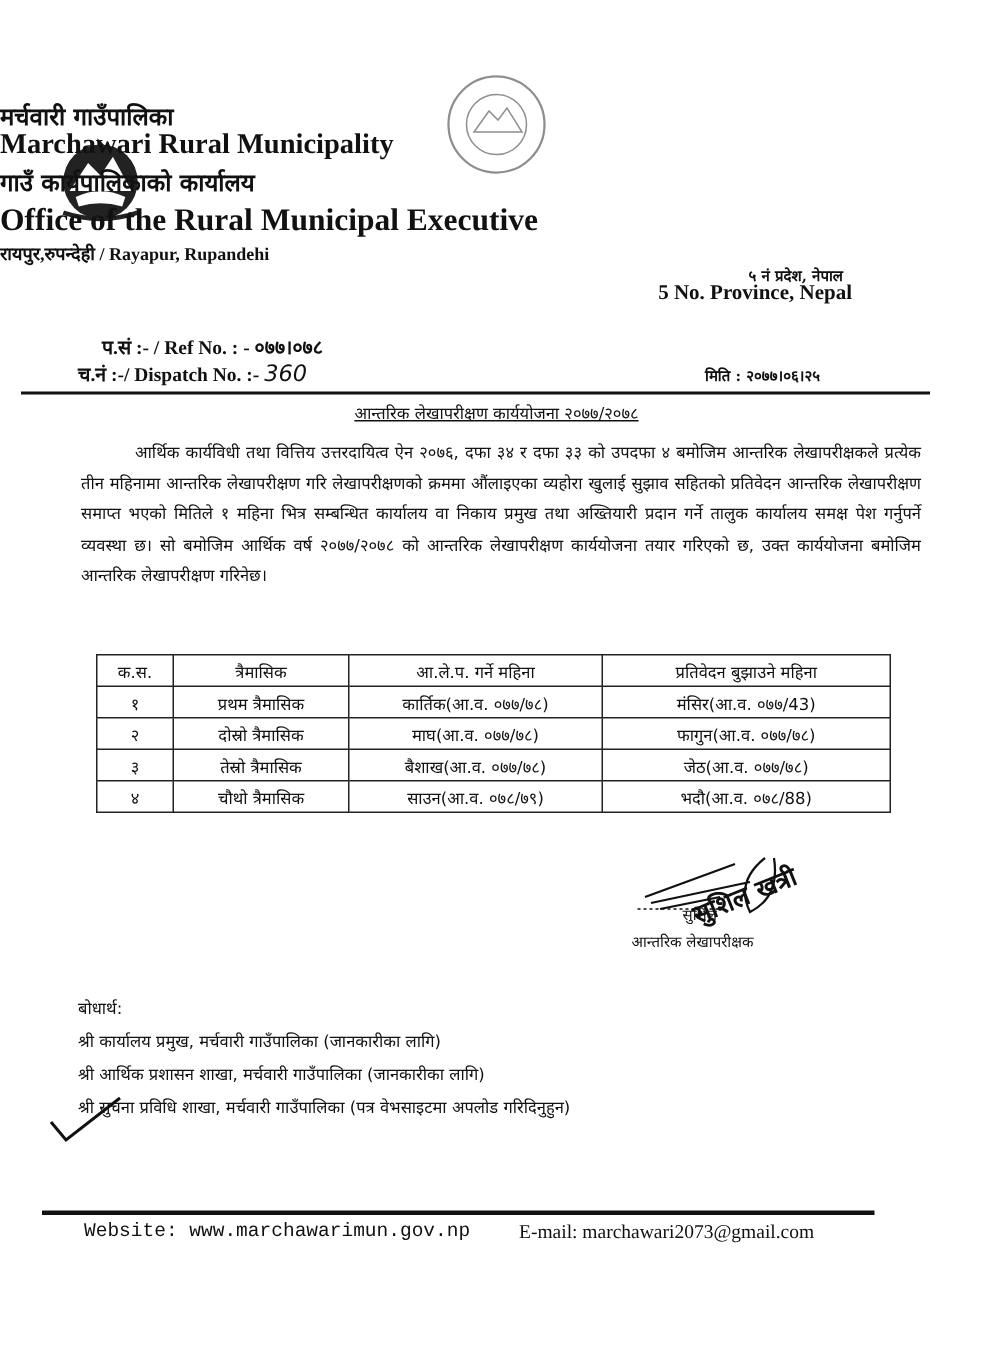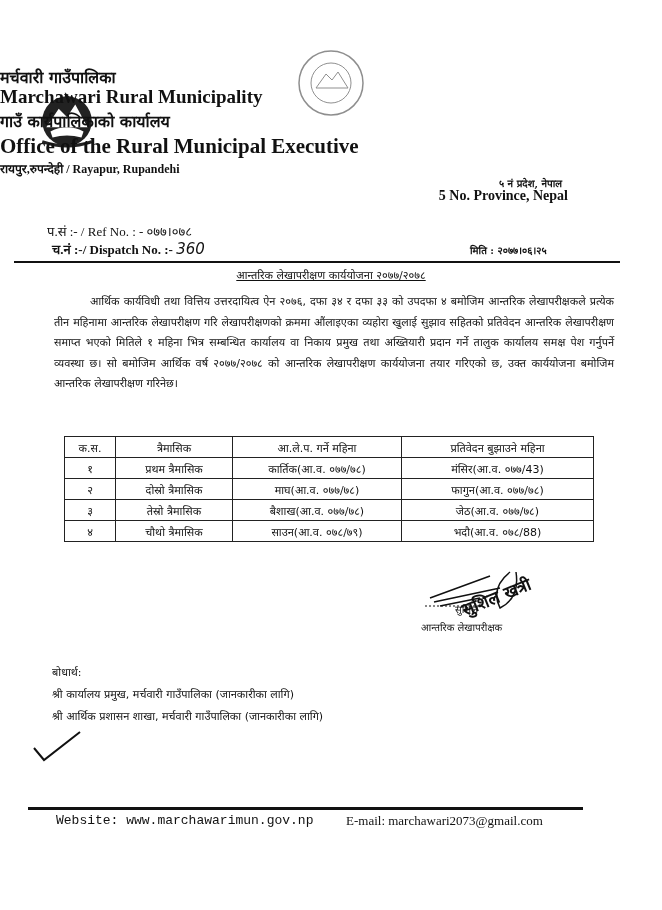--- a/index.html
+++ b/index.html
@@ -9,21 +9,21 @@
   .emblem { left: 36px; top: 88px; width: 62px; height: 62px; }
   .seal { left: 296px; top: 48px; width: 70px; height: 70px; opacity: 0.55; }
   .hdr { left: 0; width: 662px; font-weight: bold; }
   .h1 { top: 66px; font-size: 16px; }
   .h2 { top: 86px; font-size: 19px; font-family: "Liberation Serif", serif; }
   .h3 { top: 110px; font-size: 16px; }
   .h4 { top: 134px; font-size: 21px; font-family: "Liberation Serif", serif; }
   .h5 { top: 160px; font-size: 12px; font-family: "Liberation Serif", serif; }
   .prov1 { right: 100px; top: 176px; font-size: 10px; font-weight: bold; text-align: right; }
   .prov2 { right: 94px; top: 188px; font-size: 14px; font-weight: bold; font-family: "Liberation Serif", serif; }
-  .ref { left: 47px; top: 222px; font-size: 13px; font-weight: normal; font-family: "Liberation Serif", serif; }
+  .ref { left: 68px; top: 222px; font-size: 13px; font-weight: bold; font-family: "Liberation Serif", serif; }
   .disp { left: 52px; top: 240px; font-size: 13px; font-weight: bold; font-family: "Liberation Serif", serif; }
   .disp .hand { font-family: "DejaVu Sans", sans-serif; font-weight: normal; font-style: italic; font-size: 15px; }
   .date { left: 470px; top: 243px; font-size: 10px; font-weight: bold; }
   .rule1 { left: 14px; top: 261px; width: 606px; height: 2px; background: #111; }
   .subj { left: 0; width: 662px; top: 267px; text-align: center; font-size: 11px; text-decoration: underline; }
   .para { left: 54px; top: 292px; width: 560px; font-size: 11px; line-height: 20.5px; text-align: justify; text-indent: 36px; font-family: "DejaVu Sans", sans-serif; }
   table.qt { position: absolute; left: 64px; top: 436px; width: 530px; border-collapse: collapse; font-size: 11px; font-family: "DejaVu Sans", sans-serif; }
   table.qt td, table.qt th { border: 1px solid #222; text-align: center; padding: 2px 4px; height: 16px; font-weight: normal; }
   .sig { left: 420px; top: 568px; width: 170px; height: 80px; }
   .signame { left: 455px; top: 602px; font-size: 10px; }
@@ -113,20 +113,21 @@
   <path d="M5 38 L60 38" stroke="#111" stroke-width="1" stroke-dasharray="2 2"></path>
 </svg>
 <div class="abs" style="left:460px;top:585px;font-size:17px;font-weight:bold;transform:rotate(-22deg);font-family:'DejaVu Sans',sans-serif;">सुशिल खत्री</div>
 <div class="abs signame">सुशिल</div>
 <div class="abs sigtitle">आन्तरिक लेखापरीक्षक</div>
 
 <div class="abs cc">
   <div>बोधार्थ:</div>
   <div>श्री कार्यालय प्रमुख, मर्चवारी गाउँपालिका (जानकारीका लागि)</div>
   <div>श्री आर्थिक प्रशासन शाखा, मर्चवारी गाउँपालिका (जानकारीका लागि)</div>
+  <div>श्री सुचना प्रविधि शाखा, मर्चवारी गाउँपालिका (पत्र वेभसाइटमा अपलोड गरिदिनुहुन)</div>
 </div>
 <svg class="abs check" viewBox="0 0 60 36">
   <path d="M4 20 L14 32 L50 4" stroke="#111" stroke-width="2" fill="none"></path>
 </svg>
 
 <div class="abs rule2"></div>
 <div class="abs web">Website: www.marchawarimun.gov.np</div>
 <div class="abs mail">E-mail: marchawari2073@gmail.com</div>
 
 </body></html>

